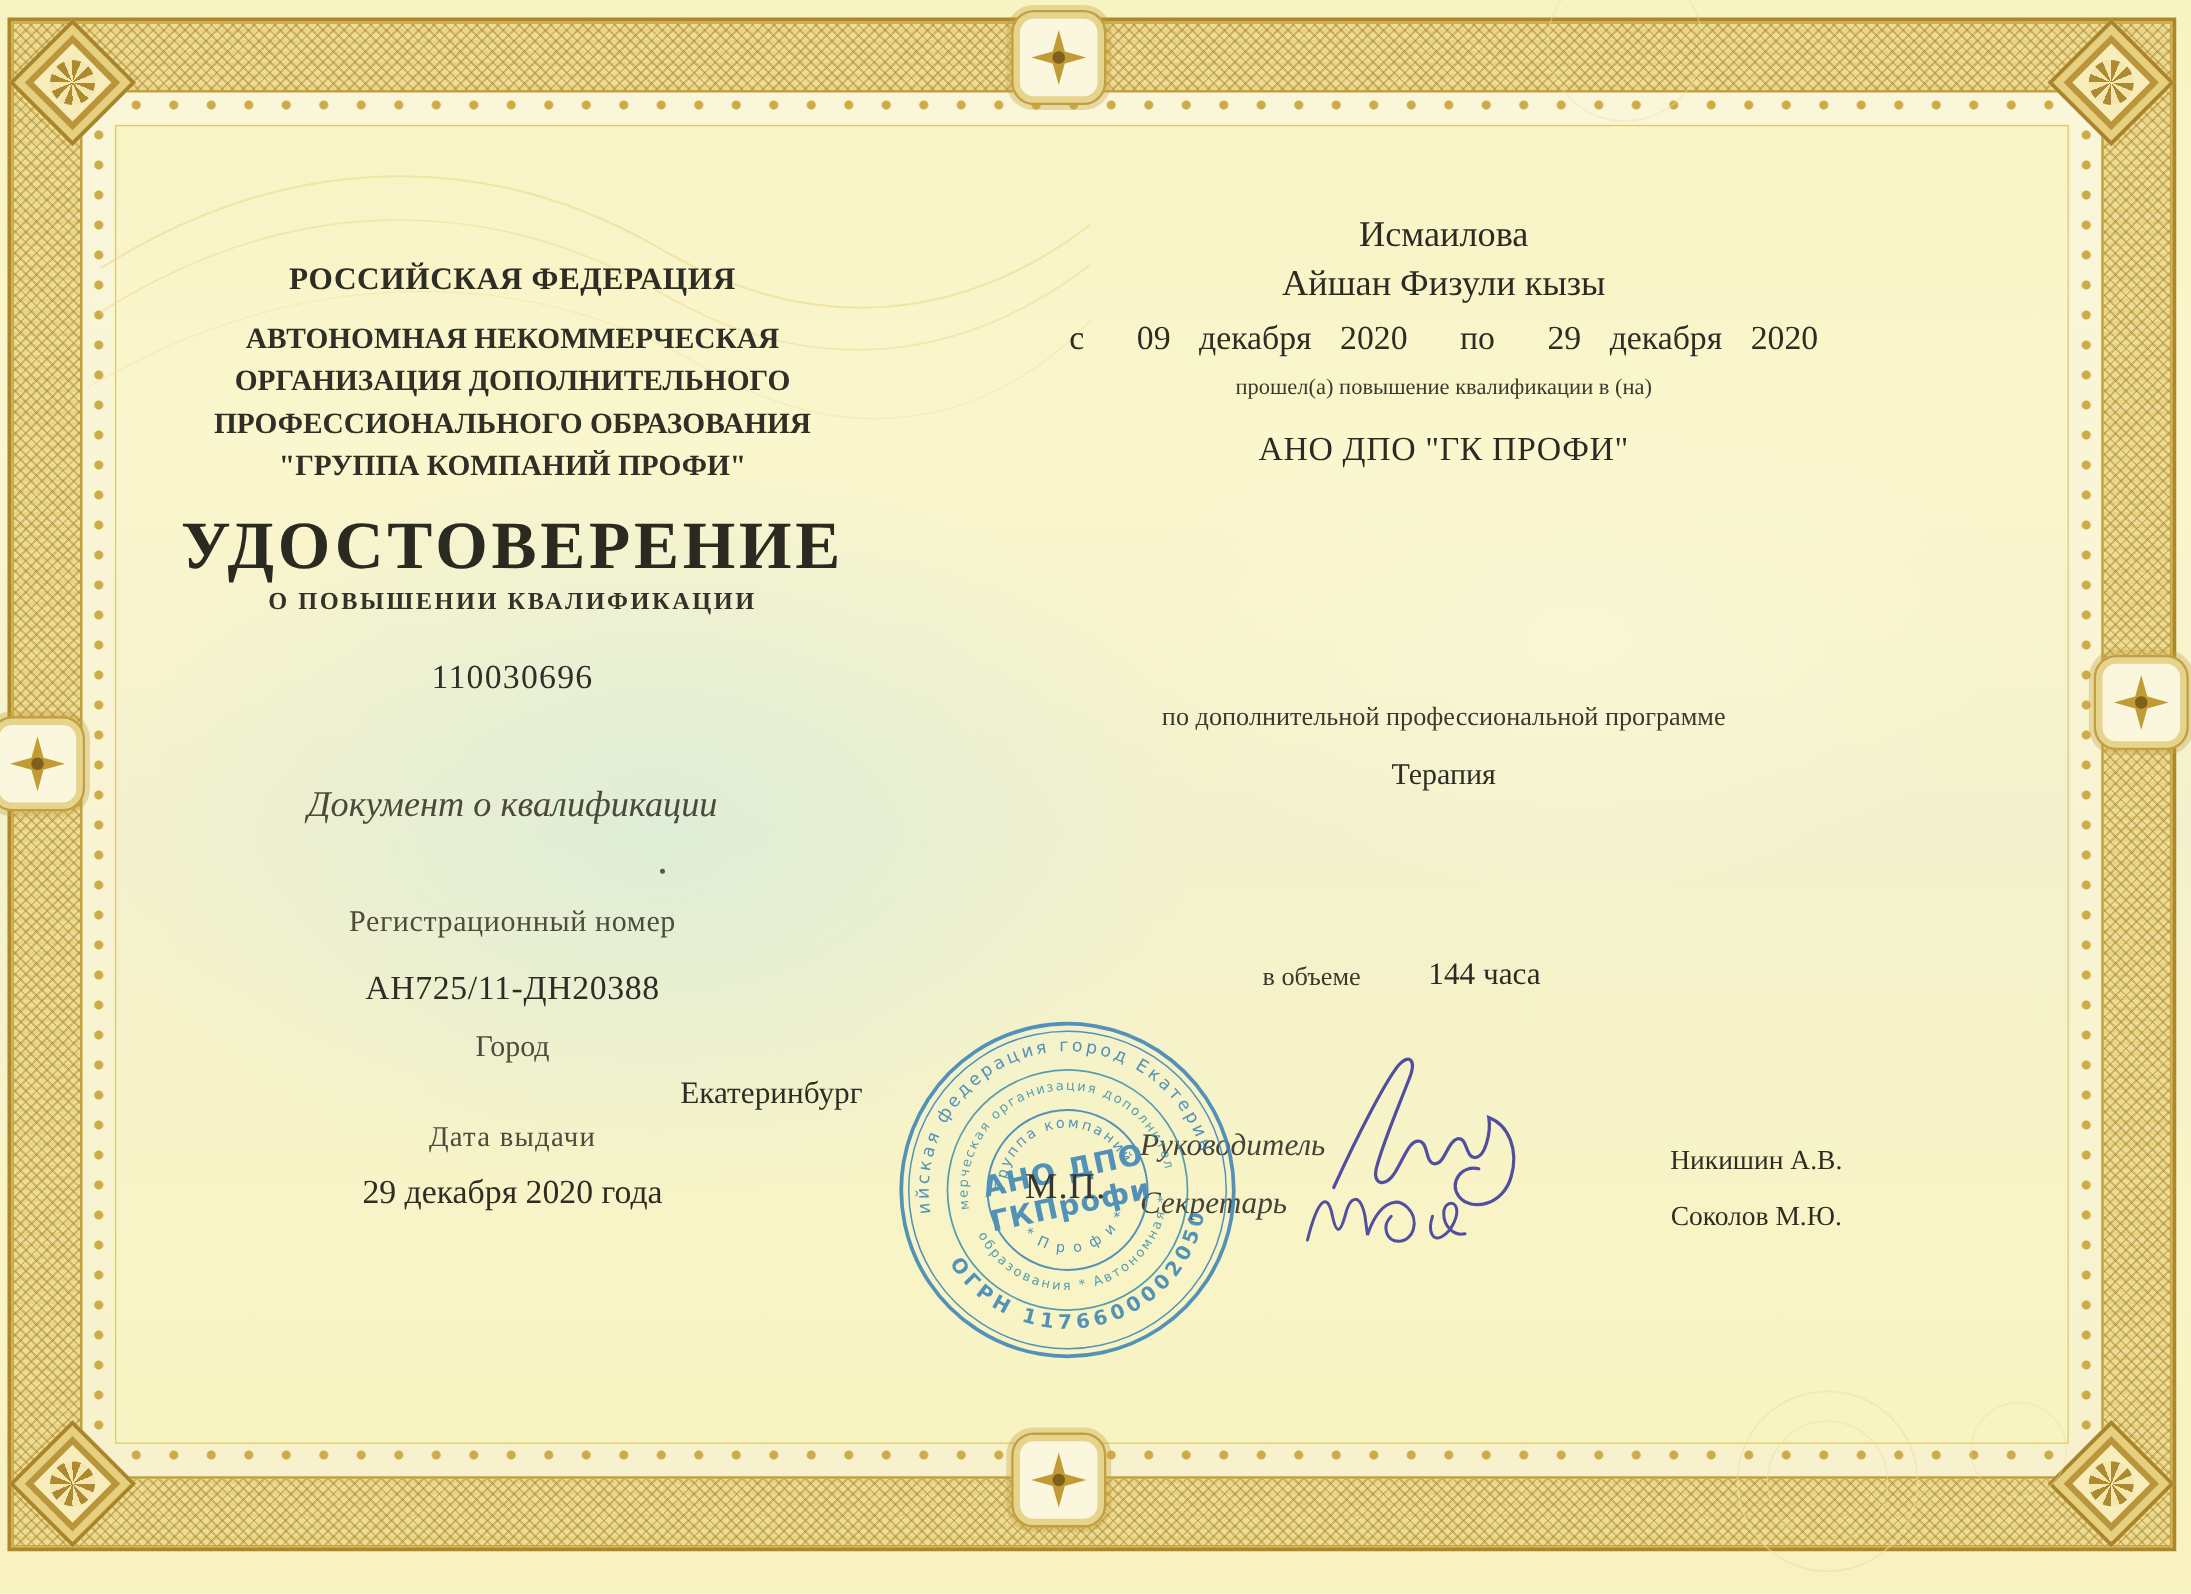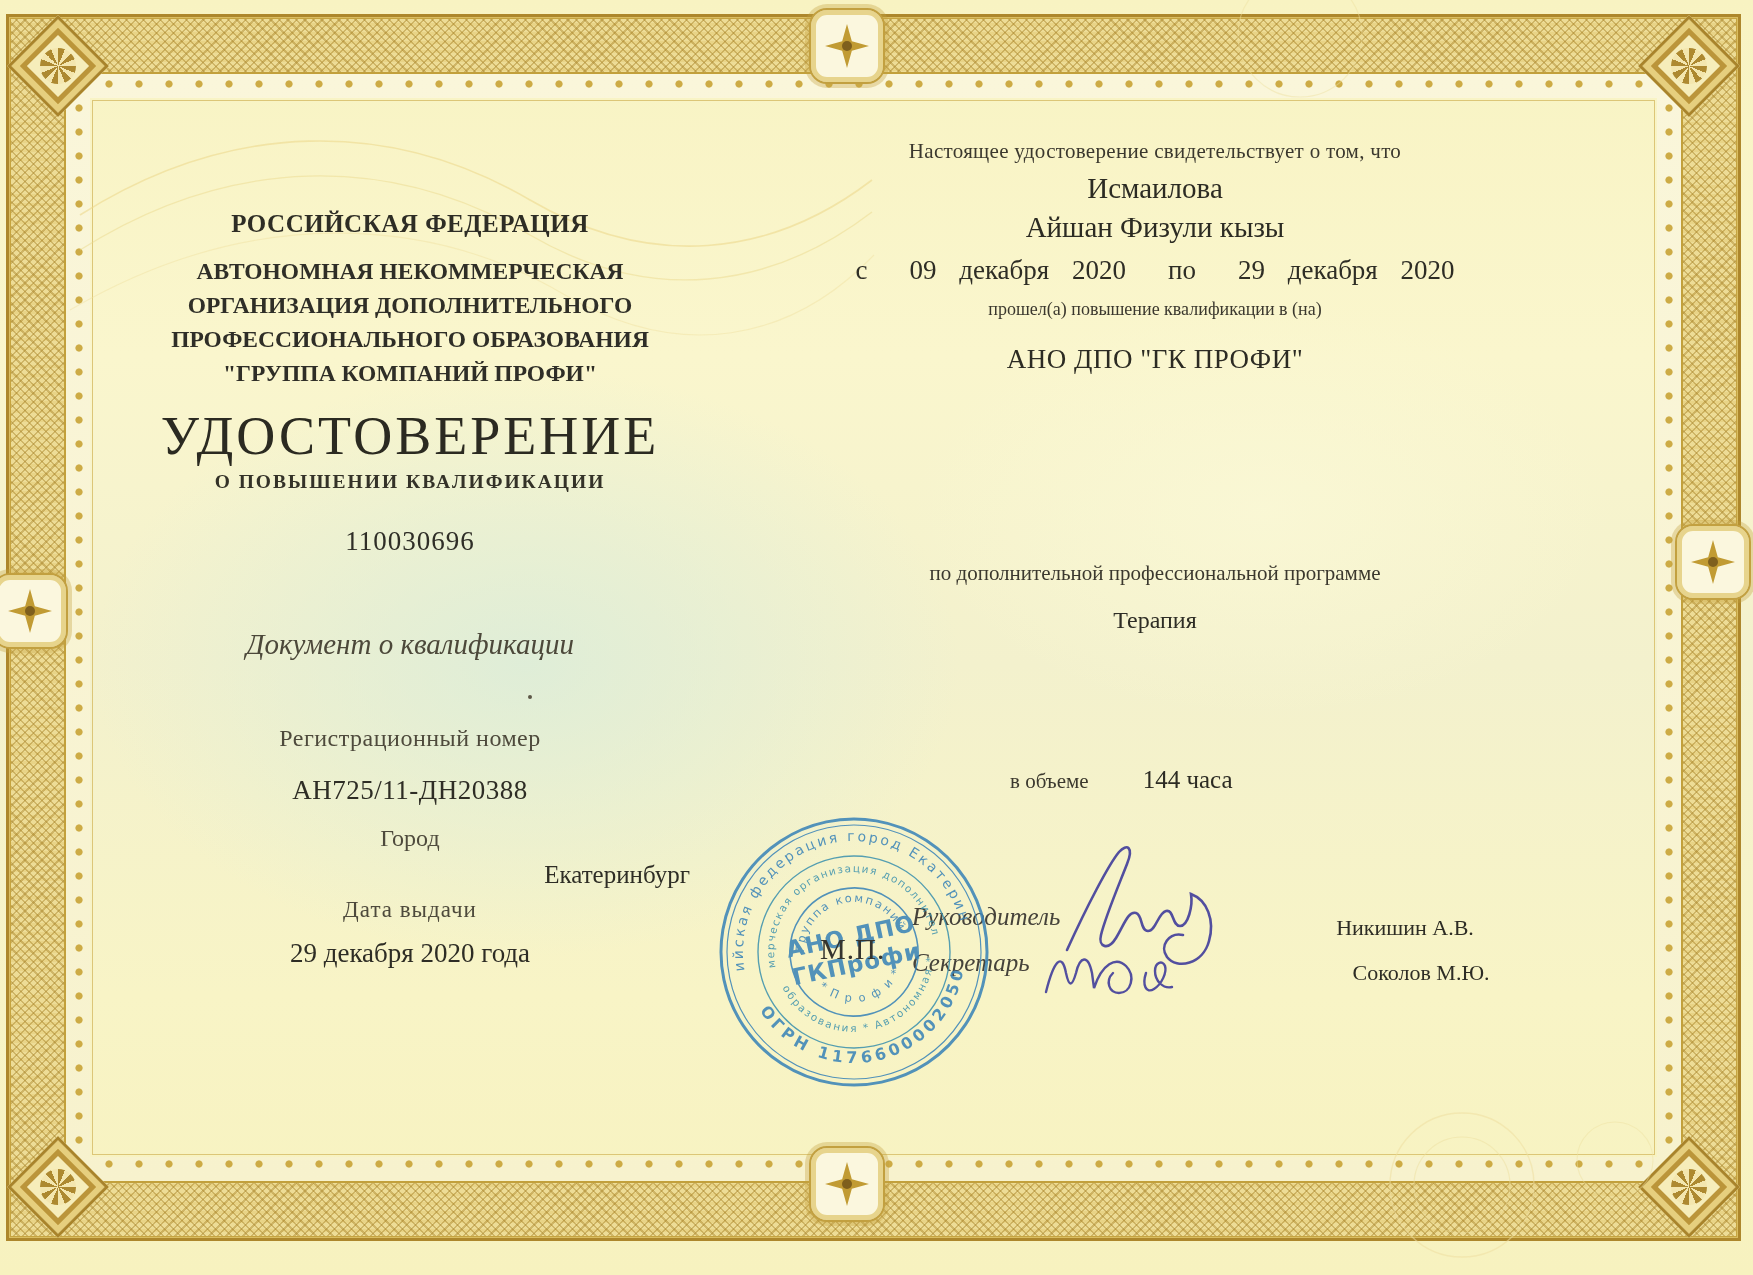--- a/index.html
+++ b/index.html
@@ -55,21 +55,21 @@
     clip-path:polygon(50% 0,61% 39%,100% 50%,61% 61%,50% 100%,39% 61%,0 50%,39% 39%);}
   .medal .pip{position:absolute;width:10px;height:10px;border-radius:50%;background:#7e5f1d;}
   .m-top{left:809px;top:8px;} .m-bottom{left:809px;top:1146px;}
   .m-left{left:-8px;top:573px;} .m-right{left:1675px;top:524px;}
   .lace{left:0;top:0;pointer-events:none;}
   
   .l-col{left:130px;width:560px;text-align:center;margin-top:20px;}
   .r-col{left:848px;width:614px;text-align:center;}
   .country{top:190px;font-size:25px;font-weight:700;letter-spacing:.5px;color:#2e2d25;}
   .org{top:234px;font-size:23.5px;font-weight:600;line-height:1.45;color:#2f2e27;}
-  .doc-title{top:385px;font-size:54px;font-weight:400;letter-spacing:3px;color:#2b2a21;}
+  .doc-title{top:385px;font-size:54px;font-weight:700;letter-spacing:3px;color:#2b2a21;}
   .doc-subtitle{top:451px;font-size:19.5px;font-weight:600;letter-spacing:2px;color:#343228;}
   .blank-number{top:506px;font-size:27px;letter-spacing:1px;color:#2f2e27;}
   .doc-kind{top:608px;font-size:29px;font-style:italic;color:#4c483a;font-weight:500;}
   .stray-dot{left:528px;top:695px;width:4px;height:4px;border-radius:50%;background:#5c5747;}
   .reg-label{top:705px;font-size:24px;color:#4e4a3c;letter-spacing:.5px;}
   .reg-number{top:755px;font-size:27px;color:#2e2d25;letter-spacing:.5px;}
   .city-label{top:805px;font-size:24px;color:#4e4a3c;}
   .city{top:841px;font-size:25px;color:#2e2d25;text-align:right;}
   .date-label{top:877px;font-size:23px;color:#4e4a3c;letter-spacing:1px;}
   .issue-date{top:918px;font-size:27px;color:#2e2d25;}
@@ -81,21 +81,21 @@
   .completed{top:299px;font-size:18px;color:#3b382e;}
   .institution{top:344px;font-size:27px;color:#2c2b23;letter-spacing:.5px;}
   .program-label{top:561px;font-size:21px;color:#3b382e;}
   .program{top:607px;font-size:24px;color:#2e2d25;}
   .volume{left:1010px;top:766px;display:flex;gap:54px;align-items:flex-end;}
   .volume .vl{font-size:21px;color:#3b382e;}
   .volume .vv{font-size:25px;color:#2c2b23;font-weight:500;}
   .sign-label-head{left:912px;top:903px;font-size:25px;font-style:italic;color:#45423a;}
   .sign-label-sec{left:912px;top:949px;font-size:25px;font-style:italic;color:#45423a;}
   .name-head{left:1330px;top:915px;width:150px;text-align:center;font-size:22px;color:#2e2d25;}
-  .name-sec{left:1330px;top:960px;width:150px;text-align:center;font-size:22px;color:#2e2d25;margin-left:16px;}
+  .name-sec{left:1330px;top:960px;width:150px;text-align:center;font-size:22px;color:#2e2d25;}
   .mp{left:820px;top:933px;font-size:29px;color:#35342e;letter-spacing:1px;z-index:6;}
   
   .stamp{left:712px;top:810px;width:284px;height:284px;transform:rotate(-12deg);opacity:.88;z-index:5;}
   .sig1{left:1055px;top:838px;z-index:6;}
   .sig2{left:1038px;top:928px;z-index:6;}
 </style>
 </head>
 <body>
 
 <div class="page">
@@ -151,21 +151,20 @@
   <div class="abs l-col blank-number">110030696</div>
   <div class="abs l-col doc-kind">Документ о квалификации</div>
   <div class="abs stray-dot"></div>
   <div class="abs l-col reg-label">Регистрационный номер</div>
   <div class="abs l-col reg-number">АН725/11-ДН20388</div>
   <div class="abs l-col city-label">Город</div>
   <div class="abs l-col city">Екатеринбург</div>
   <div class="abs l-col date-label">Дата выдачи</div>
   <div class="abs l-col issue-date">29 декабря 2020 года</div>
 
-  <div class="abs r-col intro">Настоящее удостоверение свидетельствует о том, что</div>
   <div class="abs r-col surname">Исмаилова</div>
   <div class="abs r-col givenname">Айшан Физули кызы</div>
   <div class="abs r-col period">
     <span>с</span>
     <span class="dt">09 декабря 2020</span>
     <span>по</span>
     <span class="dt">29 декабря 2020</span>
   </div>
   <div class="abs r-col completed">прошел(а) повышение квалификации в (на)</div>
   <div class="abs r-col institution">АНО ДПО "ГК ПРОФИ"</div>

